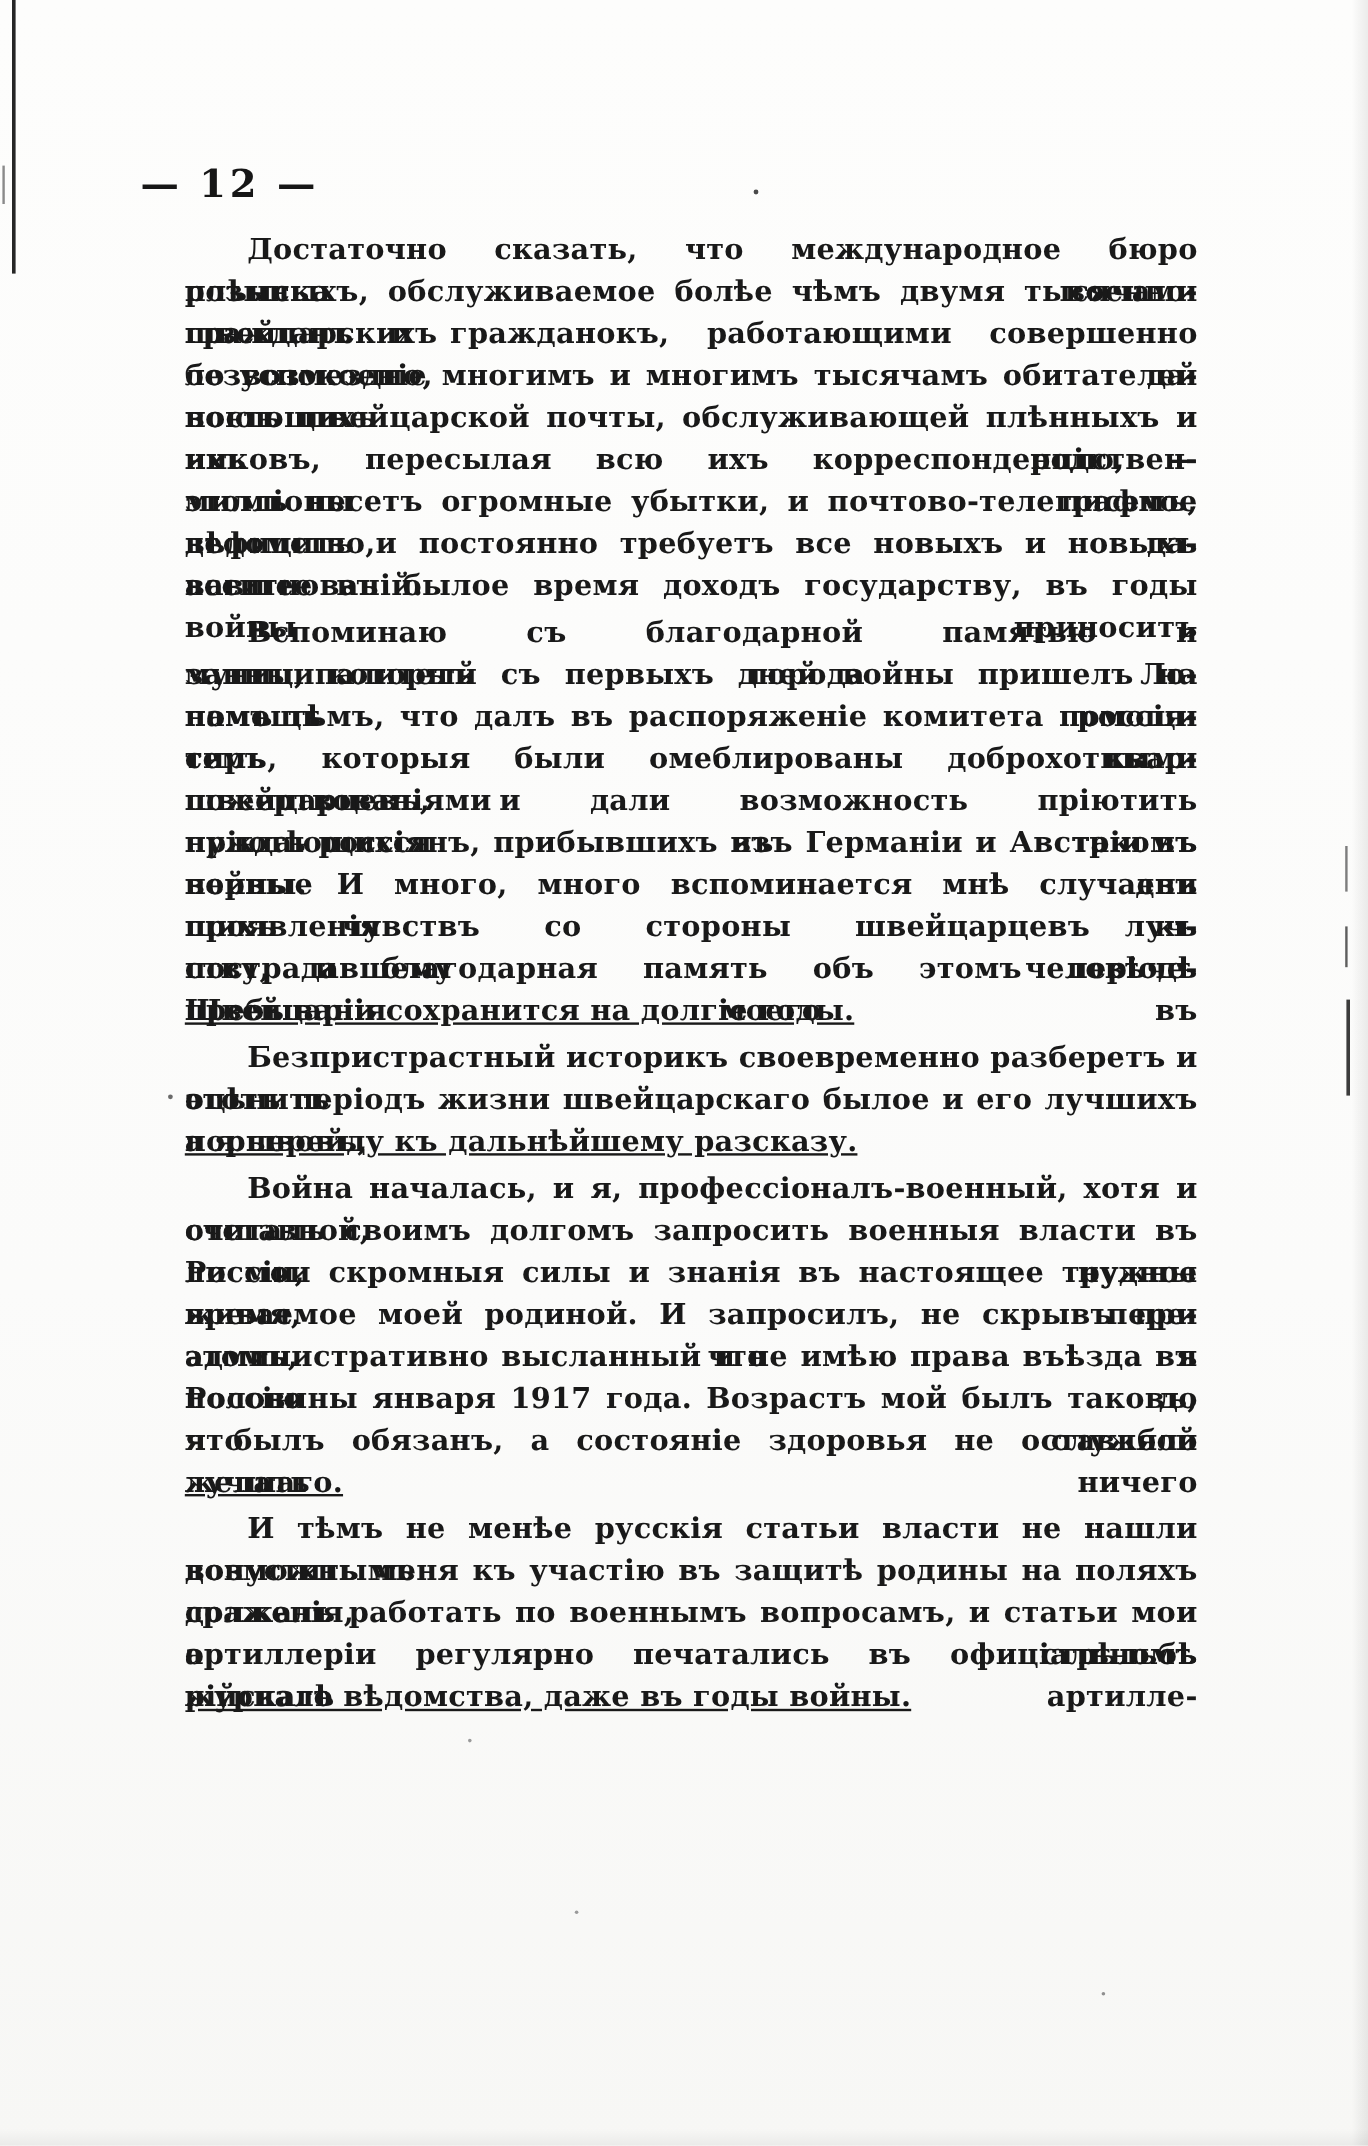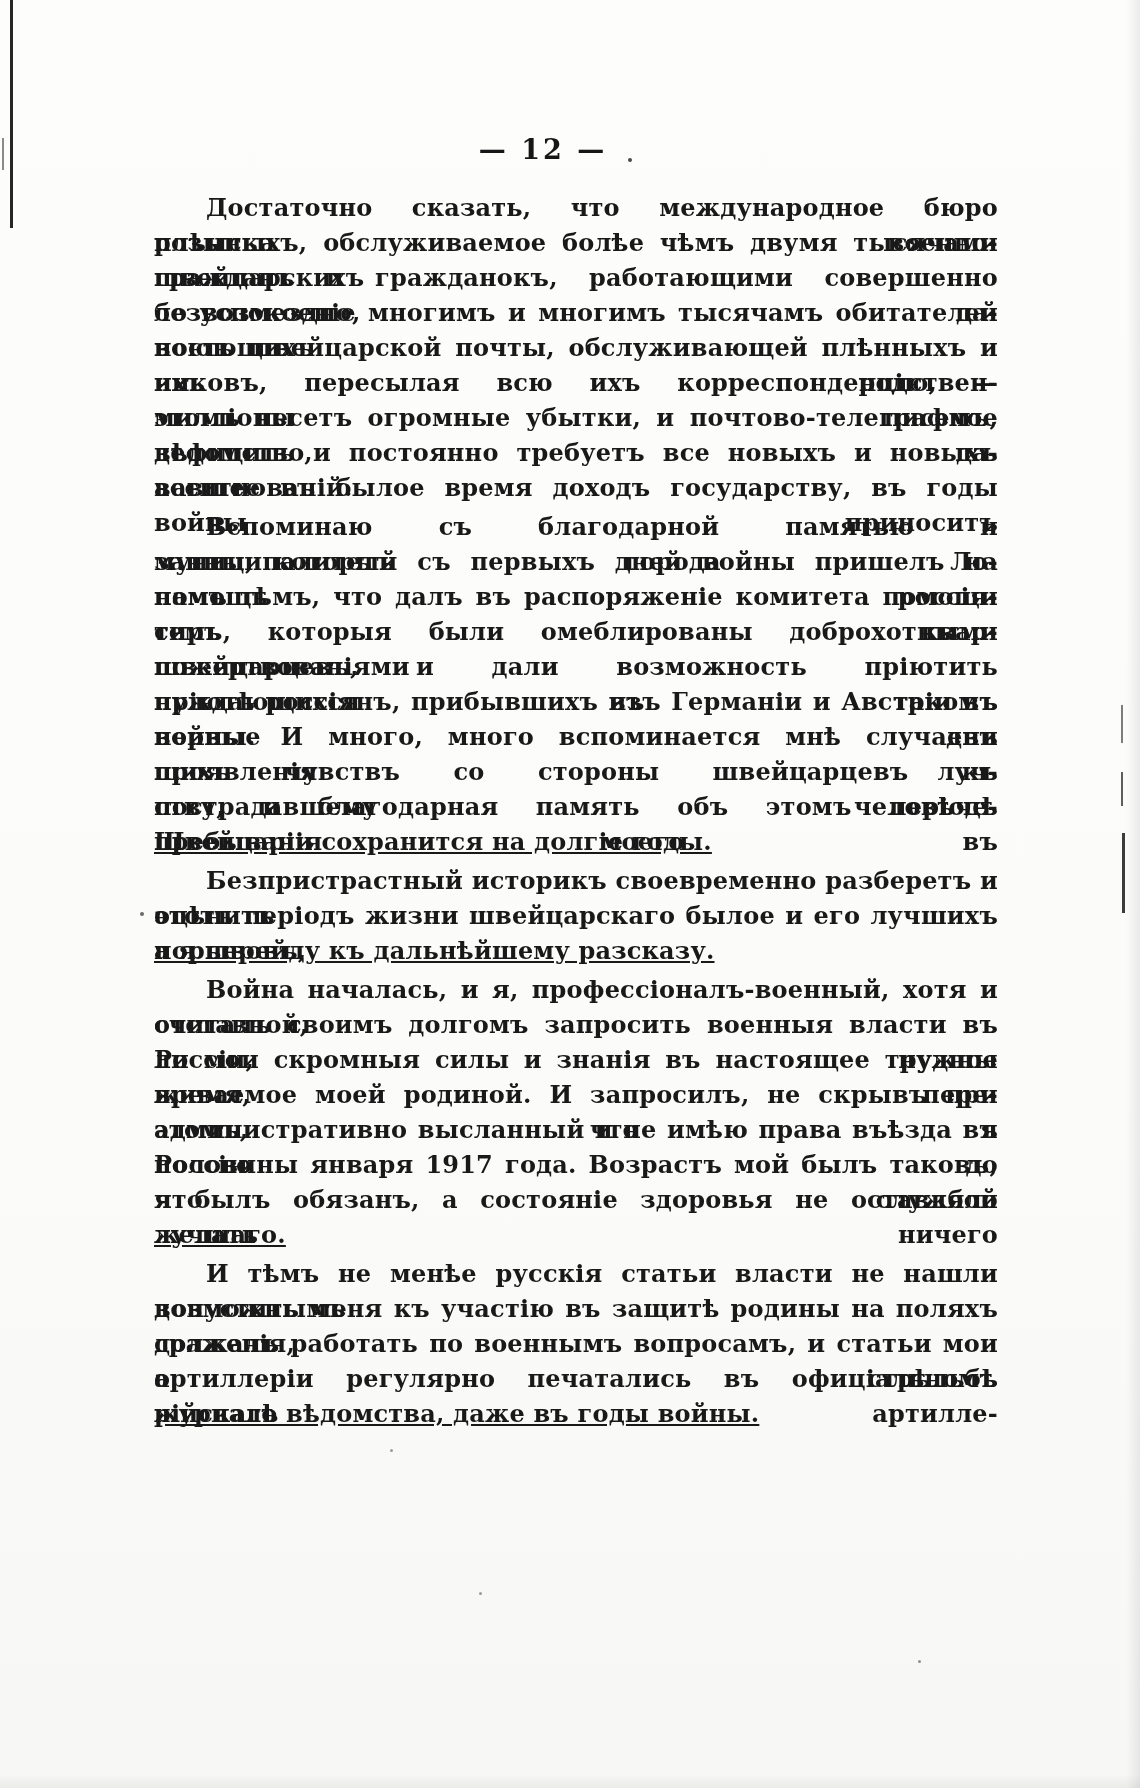--- a/index.html
+++ b/index.html
@@ -18,22 +18,22 @@
     position:absolute; right:0; top:0; width:14px; height:100%;
     background:linear-gradient(to right, rgba(0,0,0,0), rgba(0,0,0,0.07));
   }
   .bottom-shade {
     position:absolute; left:0; bottom:0; width:100%; height:14px;
     background:linear-gradient(to bottom, rgba(0,0,0,0), rgba(0,0,0,0.05));
   }
   .pagenum {
     position:absolute; top:134px; left:150px; width:852px;
     transform:translateX(-33px);
-    text-align:center;
-    font-size:27px; font-weight:bold; color:#161616;
+    text-align:left;
+    font-size:32px; font-weight:bold; color:#161616;
     letter-spacing:3px;
   }
   .textblock {
     position:absolute; left:150px; top:186px; width:852px;
     color:#191919;
   }
   .para { margin:4px; padding:0; }
   .line {
     font-size:24px; font-weight:bold;
     line-height:35px; height:35px;

